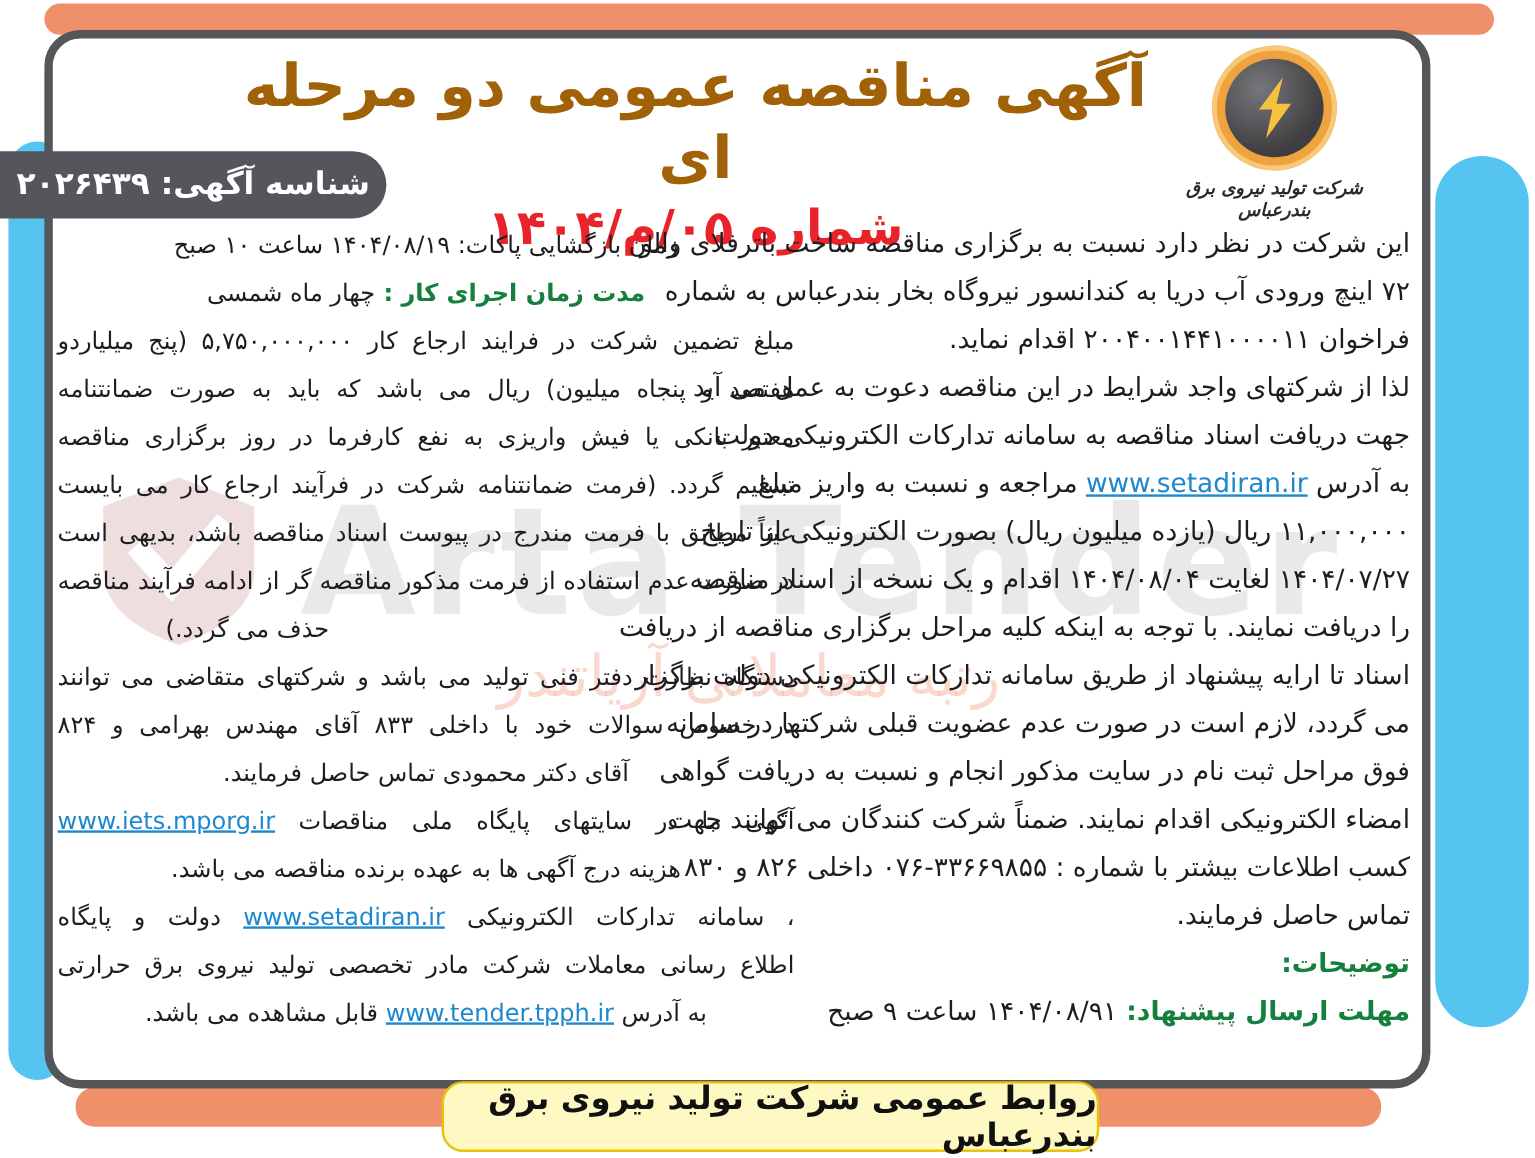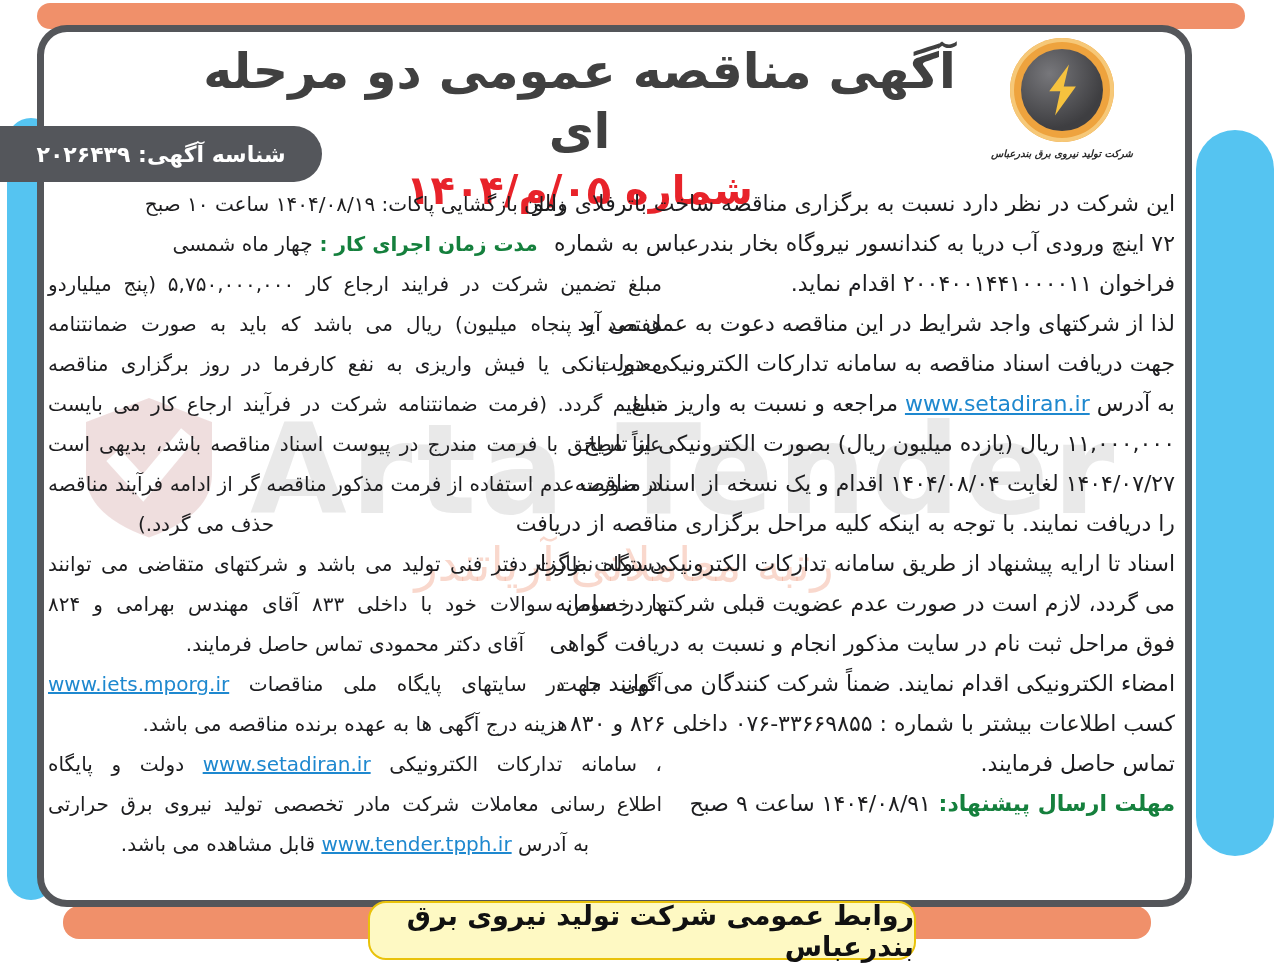--- a/index.html
+++ b/index.html
@@ -11,36 +11,36 @@
   .bar-bottom{position:absolute;left:63px;top:906px;width:1088px;height:33px;background:#f0906a;border-radius:16px;z-index:0;}
   .blue-left{position:absolute;left:7px;top:118px;width:48px;height:782px;background:#55c4f1;border-radius:34px;z-index:0;}
   .blue-right{position:absolute;left:1196px;top:130px;width:78px;height:726px;background:#55c4f1;border-radius:40px;z-index:0;}
 
   
   .frame{position:absolute;left:37px;top:25px;width:1155px;height:882px;background:#ffffff;
          border:7px solid #54565a;border-radius:30px;box-sizing:border-box;z-index:1;}
 
   
   .header{position:absolute;top:10px;right:190px;left:120px;text-align:center;z-index:2;}
-  .title{color:#404040;font-weight:bold;font-size:49px;line-height:60px;}
+  .title{color:#a16207;font-weight:bold;font-size:49px;line-height:60px;}
   .subtitle{color:#e8232a;font-weight:bold;font-size:40px;line-height:56px;}
 
   
   .badge{position:absolute;left:0;top:126px;width:322px;height:56px;background:#54565b;
          border-radius:0 28px 28px 0;z-index:3;display:flex;align-items:center;justify-content:center;}
-  .badge span{color:#ffffff;font-weight:bold;font-size:22px;}
+  .badge span{color:#ffffff;font-weight:bold;font-size:26px;}
 
   
   .logo-wrap{position:absolute;top:6px;right:18px;width:210px;text-align:center;z-index:2;}
   .logo-ring{width:104px;height:104px;border-radius:50%;background:#eea33e;margin:0 auto;
              display:flex;align-items:center;justify-content:center;box-shadow:inset 0 0 0 4px #f6c878;}
   .logo-inner{width:82px;height:82px;border-radius:50%;
               background:radial-gradient(circle at 35% 30%,#77777b,#3e3e41 70%);
               display:flex;align-items:center;justify-content:center;}
-  .logo-caption{margin-top:6px;font-size:10px;font-style:italic;font-weight:bold;color:#2b2b2b;}
+  .logo-caption{margin-top:6px;font-size:15px;font-style:italic;font-weight:bold;color:#2b2b2b;}
 
   
   .watermark{position:absolute;left:30px;top:360px;width:1100px;text-align:left;z-index:1;
              pointer-events:none;direction:ltr;}
   .wm-row{display:flex;align-items:center;gap:26px;}
   .wm-latin{font-size:125px;font-weight:bold;color:rgba(120,120,120,0.16);letter-spacing:4px;white-space:nowrap;}
   .wm-shield{opacity:0.16;}
   .wm-persian{margin-top:-10px;font-size:48px;color:rgba(235,125,90,0.30);letter-spacing:22px;
               direction:rtl;text-align:center;white-space:nowrap;}
 
@@ -113,20 +113,21 @@
         <div class="tline a-justify"><span class="plain">به آدرس </span><a href="#" class="link">www.setadiran.ir</a><span class="plain"> مراجعه و نسبت به واریز مبلغ</span></div>
         <div class="tline a-justify"><span class="plain">۱۱,۰۰۰,۰۰۰ ریال (یازده میلیون ریال) بصورت الکترونیکی از تاریخ</span></div>
         <div class="tline a-justify"><span class="plain">۱۴۰۴/۰۷/۲۷ لغایت ۱۴۰۴/۰۸/۰۴ اقدام و یک نسخه از اسناد مناقصه</span></div>
         <div class="tline a-justify"><span class="plain">را دریافت نمایند. با توجه به اینکه کلیه مراحل برگزاری مناقصه از دریافت</span></div>
         <div class="tline a-justify"><span class="plain">اسناد تا ارایه پیشنهاد از طریق سامانه تدارکات الکترونیکی دولت برگزار</span></div>
         <div class="tline a-justify"><span class="plain">می گردد، لازم است در صورت عدم عضویت قبلی شرکتها در سامانه</span></div>
         <div class="tline a-justify"><span class="plain">فوق مراحل ثبت نام در سایت مذکور انجام و نسبت به دریافت گواهی</span></div>
         <div class="tline a-justify"><span class="plain">امضاء الکترونیکی اقدام نمایند. ضمناً شرکت کنندگان می توانند جهت</span></div>
         <div class="tline a-justify"><span class="plain">کسب اطلاعات بیشتر با شماره : ۳۳۶۶۹۸۵۵-۰۷۶ داخلی ۸۲۶ و ۸۳۰</span></div>
         <div class="tline a-right"><span class="plain">تماس حاصل فرمایند.</span></div>
+        <div class="tline a-right"><span class="red-label">توضیحات:</span></div>
         <div class="tline a-right"><span class="red-label">مهلت ارسال پیشنهاد: </span><span class="plain">۱۴۰۴/۰۸/۹۱ ساعت ۹ صبح</span></div>
       </div>
     <div class="col col-left">
         <div class="tline a-center"><span class="plain">زمان بازگشایی پاکات: ۱۴۰۴/۰۸/۱۹ ساعت ۱۰ صبح</span></div>
         <div class="tline a-center"><span class="red-label">مدت زمان اجرای کار : </span><span class="plain">چهار ماه شمسی</span></div>
         <div class="tline a-justify"><span class="plain">مبلغ تضمین شرکت در فرایند ارجاع کار ۵,۷۵۰,۰۰۰,۰۰۰ (پنج میلیاردو</span></div>
         <div class="tline a-justify"><span class="plain">هفتصد و پنجاه میلیون) ریال می باشد که باید به صورت ضمانتنامه</span></div>
         <div class="tline a-justify"><span class="plain">معتبر بانکی یا فیش واریزی به نفع کارفرما در روز برگزاری مناقصه</span></div>
         <div class="tline a-justify"><span class="plain">تسلیم گردد. (فرمت ضمانتنامه شرکت در فرآیند ارجاع کار می بایست</span></div>
         <div class="tline a-justify"><span class="plain">عیناً مطابق با فرمت مندرج در پیوست اسناد مناقصه باشد، بدیهی است</span></div>

